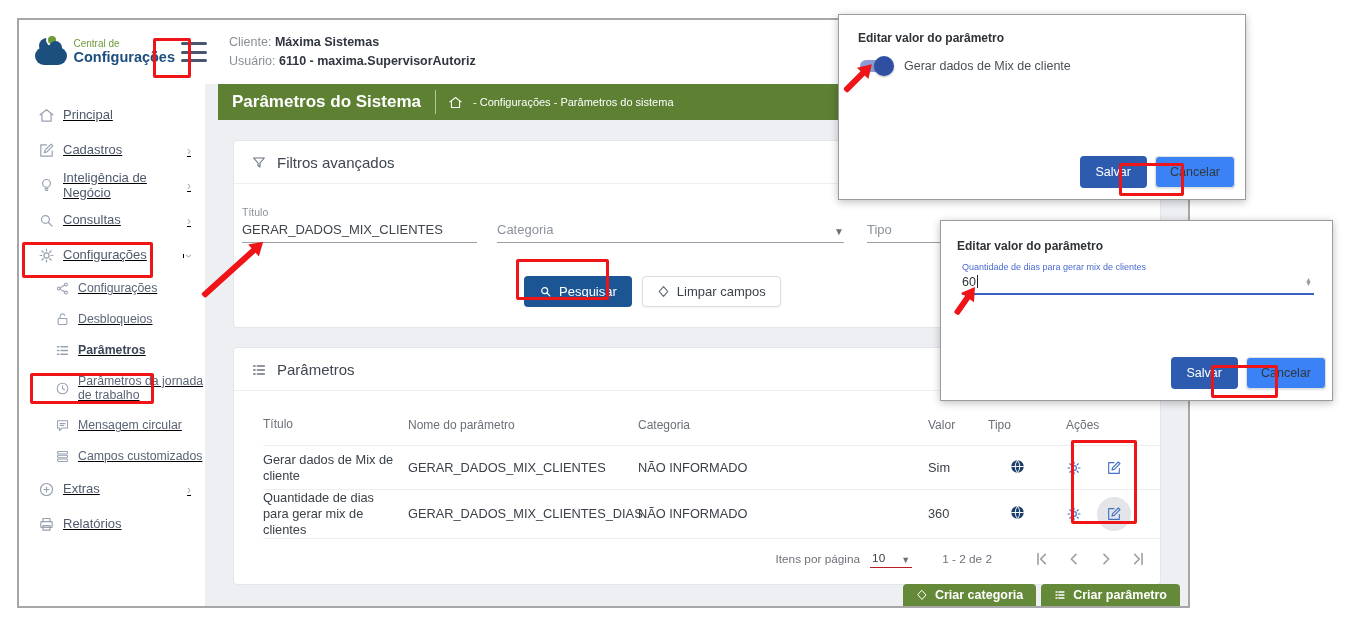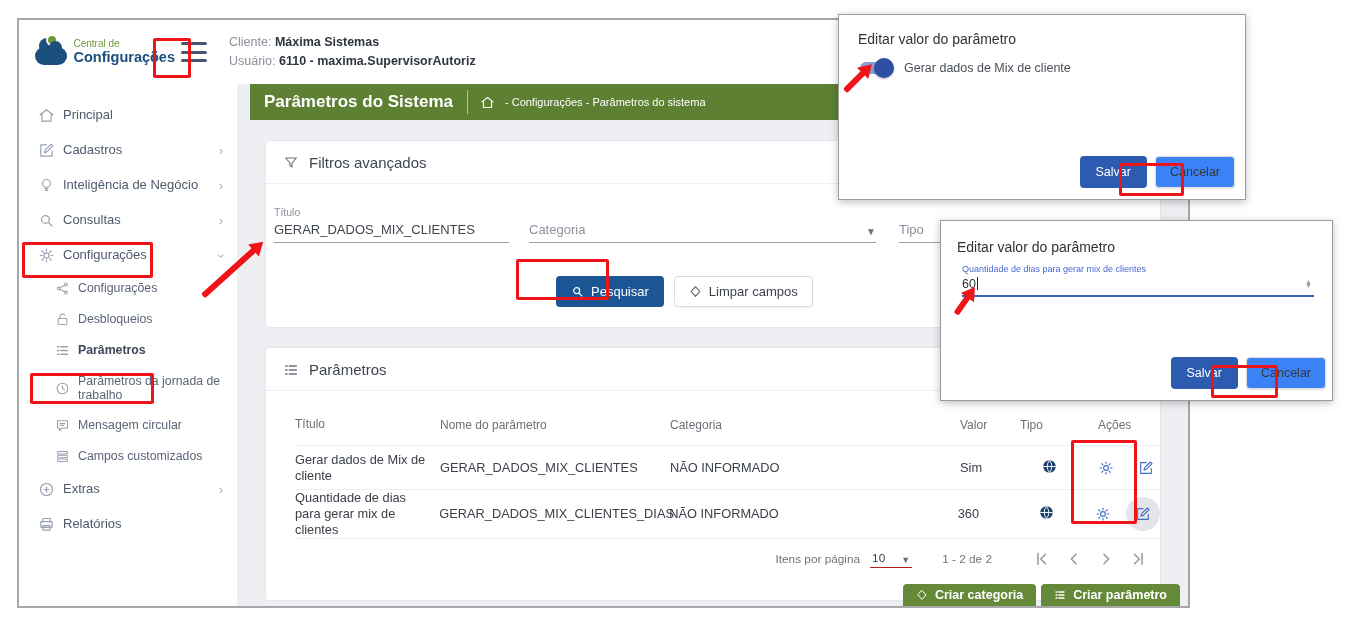--- a/index.html
+++ b/index.html
@@ -15,21 +15,21 @@
   .cloud .gear-dot{position:absolute;left:13px;top:-11px;width:8px;height:8px;background:#6f9a3a;border-radius:50%;box-shadow:0 0 0 2px #fff;}
   .logo-text{margin-left:6px;line-height:1.05;}
   .logo-l1{font-size:10px;color:#6f9a3a;}
   .logo-l2{font-size:14.5px;font-weight:bold;color:#1c4e7e;}
   .hamburger{width:26px;height:20px;display:flex;flex-direction:column;justify-content:space-between;margin-left:6px;cursor:pointer;}
   .hamburger i{display:block;height:3px;background:#4a5570;border-radius:2px;}
   .client-info{margin-left:22px;font-size:12.5px;color:#8a8f98;line-height:1.55;}
   .client-info b{color:#2f3640;}
   .body-row{display:flex;height:522px;}
   
-  .sidebar{width:218px;background:#fff;padding-top:14px;box-sizing:border-box;flex:none;}
+  .sidebar{width:186px;background:#fff;padding-top:14px;box-sizing:border-box;flex:none;text-decoration:underline;}
   .nav-item{display:flex;align-items:center;height:35px;padding-left:19px;color:#4e5a6b;font-size:13px;cursor:pointer;}
   .nav-item.sub{height:31px;padding-left:36px;font-size:12.3px;color:#5b6576;}
   .nav-item.sub.tall{height:44px;}
   .nav-item .ic{width:17px;height:17px;margin-right:8px;color:#97a1b2;flex:none;display:inline-flex;}
   .nav-item.sub .ic{width:15px;height:15px;}
   .nav-item .lbl{flex:1;line-height:1.15;}
   .nav-item .chev{color:#a9b0bb;font-size:12px;margin-right:14px;}
   .chev.down{display:inline-block;transform:rotate(90deg);}
   .nav-item.active .lbl{font-weight:bold;color:#3d4656;}
   svg.icon{width:100%;height:100%;stroke:currentColor;fill:none;stroke-width:1.7;stroke-linecap:round;stroke-linejoin:round;}
@@ -70,31 +70,31 @@
   .c1{width:135px;padding-right:10px;line-height:1.25;}
   .c2{width:230px;}
   .c3{width:290px;}
   .c4{width:60px;}
   .c5{width:78px;}
   .c6{flex:1;display:flex;align-items:center;}
   .act-ic{width:16px;height:16px;color:#4470c4;display:inline-flex;cursor:pointer;}
   .act-gap{width:24px;}
   .ripple{width:34px;height:34px;border-radius:50%;background:#e4e5e8;display:flex;align-items:center;justify-content:center;margin-left:-9px;}
   .globe{width:15px;height:15px;margin-left:22px;display:inline-flex;}
-  .pagination{display:flex;align-items:center;justify-content:flex-end;padding:12px 14px 32px;color:#6e737b;font-size:11.8px;}
+  .pagination{display:flex;align-items:center;justify-content:flex-end;padding:12px 14px 16px;color:#6e737b;font-size:11.8px;}
   .pp-sel{display:flex;align-items:end;border-bottom:1px solid #b91c1c;margin-left:10px;padding:0 2px 2px;cursor:pointer;color:#3b4149;}
   .pp-sel .caret{font-size:9px;color:#6b7076;margin-left:16px;}
   .pg-range{margin:0 26px 0 30px;}
   .pg-ctrl{display:inline-flex;width:16px;height:16px;color:#9aa0a6;margin-left:16px;cursor:pointer;}
   .bottom-btns{position:absolute;right:8px;bottom:0;display:flex;}
   .btn-green{background:#648938;color:#fff;font-weight:bold;font-size:12.5px;height:22px;display:inline-flex;align-items:center;padding:0 13px;border-radius:4px 4px 0 0;margin-left:5px;cursor:pointer;}
   .btn-green .bic{margin-right:7px;display:inline-flex;}
   
   .modal{position:absolute;background:#fff;border:1px solid #9b9b9b;box-shadow:0 2px 8px rgba(0,0,0,.25);box-sizing:border-box;}
-  .m-title{font-size:14px;font-weight:normal;color:#2f3337;}
+  .m-title{font-size:12px;font-weight:bold;color:#2f3337;}
   .modal-btns{position:absolute;display:flex;}
   .btn-save{background:#2d5bb0;color:#fff;border:none;padding:8px 16px;font-size:12.5px;border-radius:4px;cursor:pointer;}
   .btn-cancel{background:#3b82f6;color:#33383d;border:1px solid #e0e0e0;box-shadow:0 1px 2px rgba(0,0,0,.12);padding:8px 14px;font-size:12.5px;border-radius:4px;margin-left:8px;cursor:pointer;}
   .m1{left:838px;top:14px;width:408px;height:186px;}
   .m1 .m-title{padding:16px 0 0 19px;}
   .toggle-row{display:flex;align-items:center;margin:14px 0 0 21px;}
   .toggle{position:relative;width:32px;height:12px;background:#8b9cd6;border-radius:7px;cursor:pointer;}
   .toggle .knob{position:absolute;right:-2px;top:-4px;width:20px;height:20px;border-radius:50%;background:#2f4fa3;box-shadow:0 1px 2px rgba(0,0,0,.3);}
   .toggle-lbl{margin-left:12px;font-size:12.5px;color:#4a4f55;}
   .m1 .modal-btns{right:10px;bottom:11px;}

